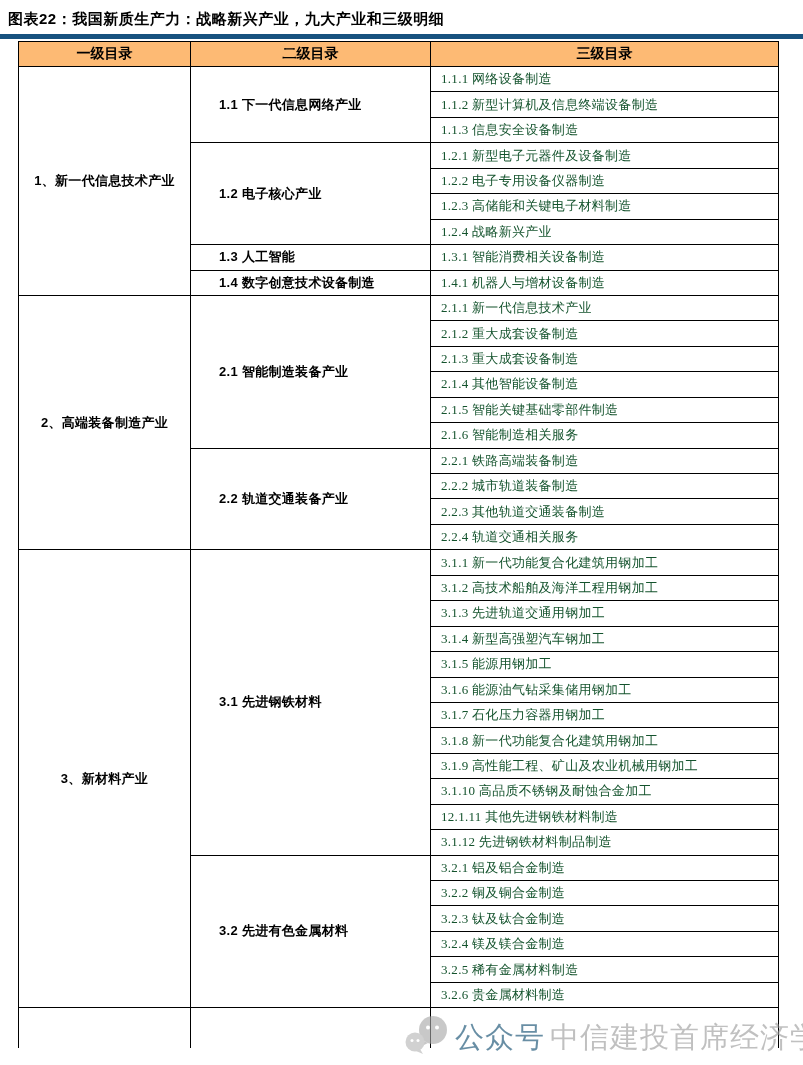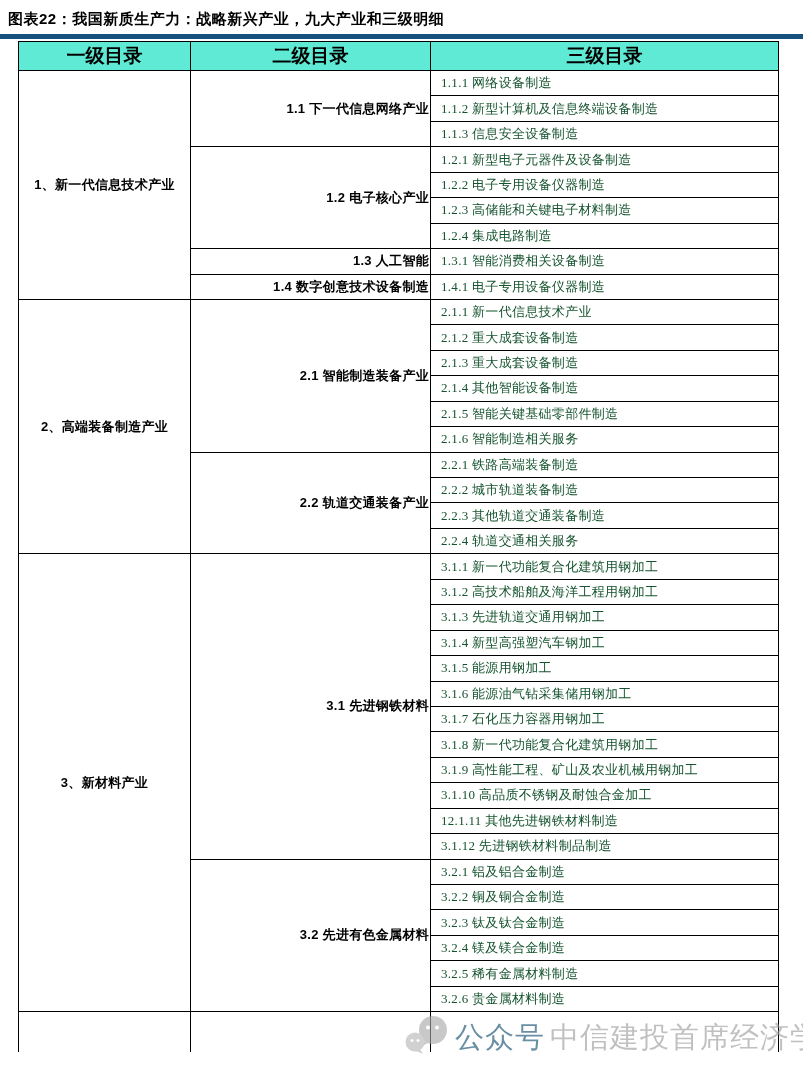--- a/index.html
+++ b/index.html
@@ -34,36 +34,36 @@
   table.catalog col.c1 { width: 172px; }
   table.catalog col.c2 { width: 240px; }
   table.catalog col.c3 { width: 348px; }
   table.catalog th, table.catalog td {
     border: 1px solid #000;
     box-sizing: border-box;
     vertical-align: middle;
   }
   table.catalog th {
     height: 25px;
-    font-size: 19px;
+    font-size: 14px;
     font-weight: bold;
     text-align: center;
-    background: #5eead4;
+    background: #fdba74;
   }
   td.l1 {
     text-align: center;
     font-weight: bold;
     font-size: 13px;
     letter-spacing: 0.3px;
   }
   td.l2 {
     font-weight: bold;
     font-size: 13px;
-    text-align: right;
-    padding-left: 12px;
+    text-align: left;
+    padding-left: 28px;
     letter-spacing: 0.3px;
   }
   td.l3 {
     font-family: "Liberation Serif", serif;
     font-weight: normal;
     font-size: 13px;
     text-align: left;
     padding-left: 10px;
     height: 25.45px;
     color: #14532d;
@@ -128,29 +128,29 @@
           <td class="l2" rowspan="4">1.2 电子核心产业</td>
           <td class="l3">1.2.1 新型电子元器件及设备制造</td>
         </tr>
         <tr>
           <td class="l3">1.2.2 电子专用设备仪器制造</td>
         </tr>
         <tr>
           <td class="l3">1.2.3 高储能和关键电子材料制造</td>
         </tr>
         <tr>
-          <td class="l3">1.2.4 集成电路制造</td>
+          <td class="l3">1.2.4 战略新兴产业</td>
         </tr>
         <tr>
           <td class="l2" rowspan="1">1.3 人工智能</td>
           <td class="l3">1.3.1 智能消费相关设备制造</td>
         </tr>
         <tr>
           <td class="l2" rowspan="1">1.4 数字创意技术设备制造</td>
-          <td class="l3">1.4.1 电子专用设备仪器制造</td>
+          <td class="l3">1.4.1 机器人与增材设备制造</td>
         </tr>
         <tr>
           <td class="l1" rowspan="10">2、高端装备制造产业</td>
           <td class="l2" rowspan="6">2.1 智能制造装备产业</td>
           <td class="l3">2.1.1 新一代信息技术产业</td>
         </tr>
         <tr>
           <td class="l3">2.1.2 重大成套设备制造</td>
         </tr>
         <tr>

